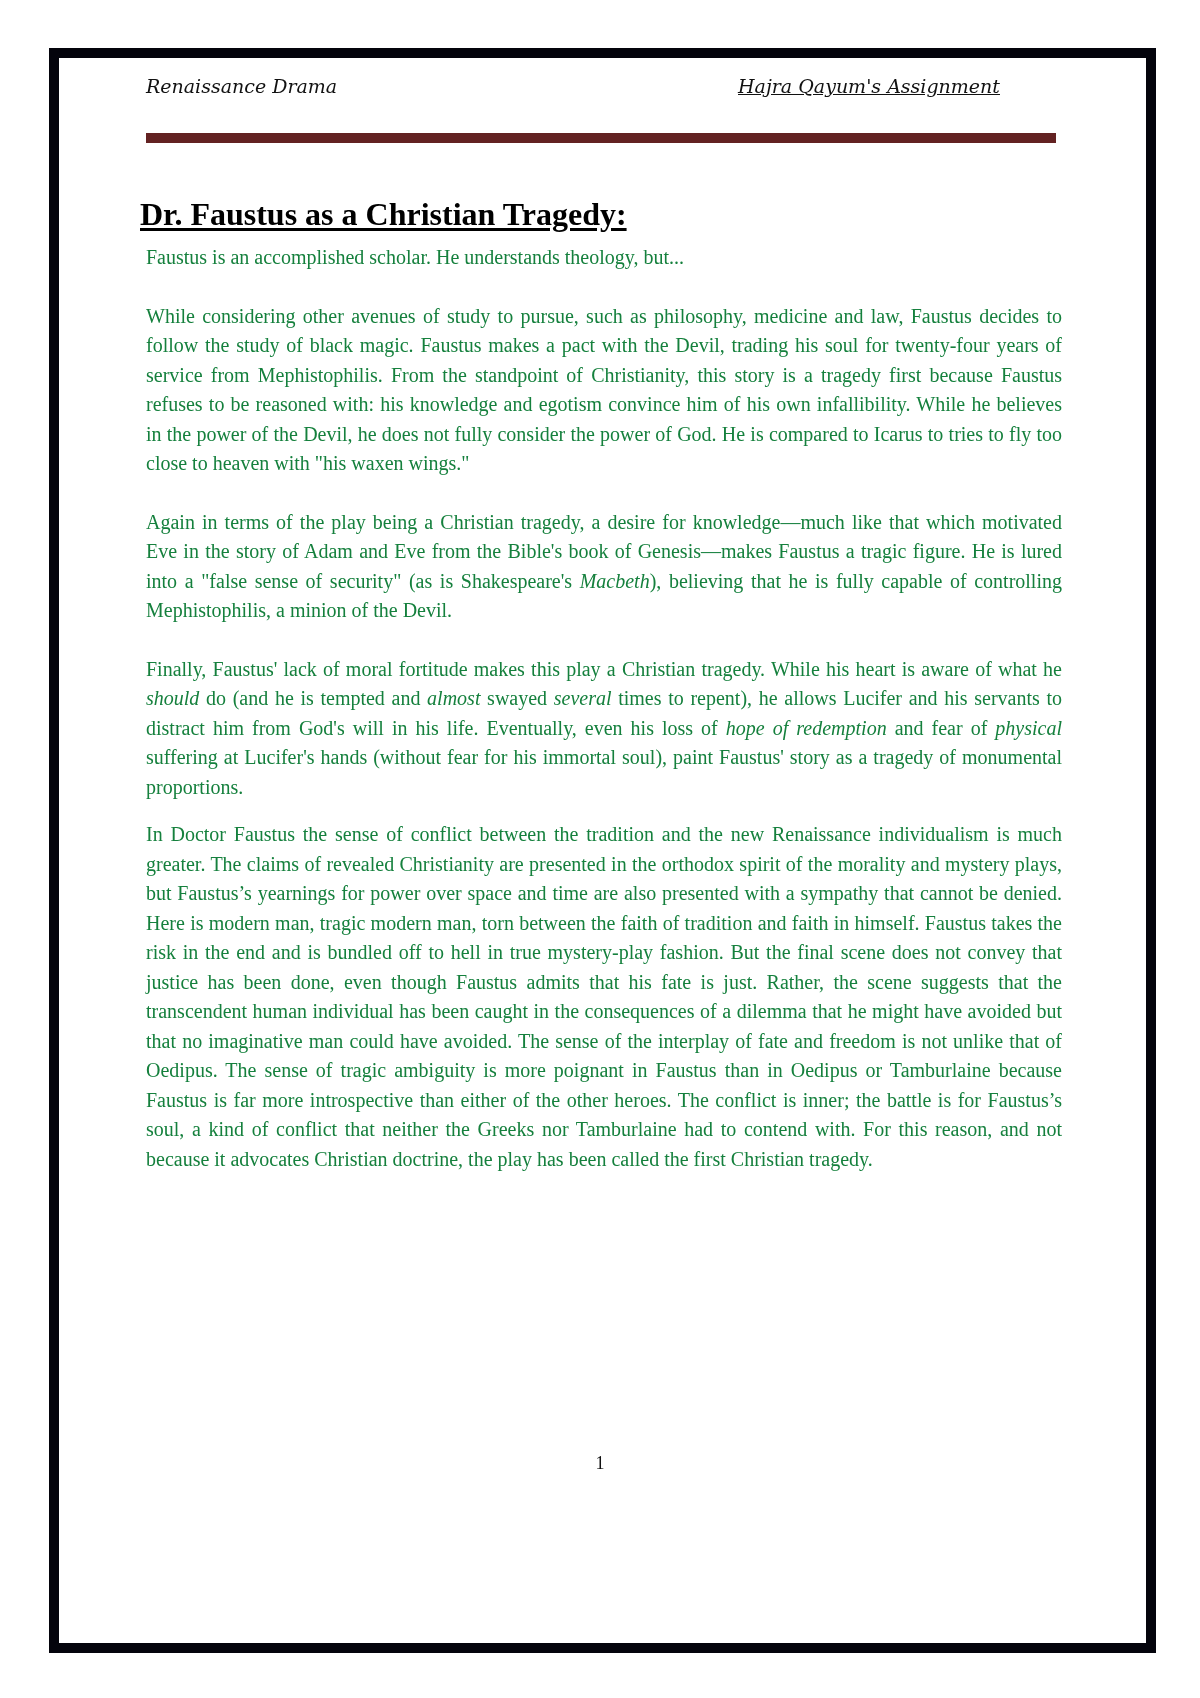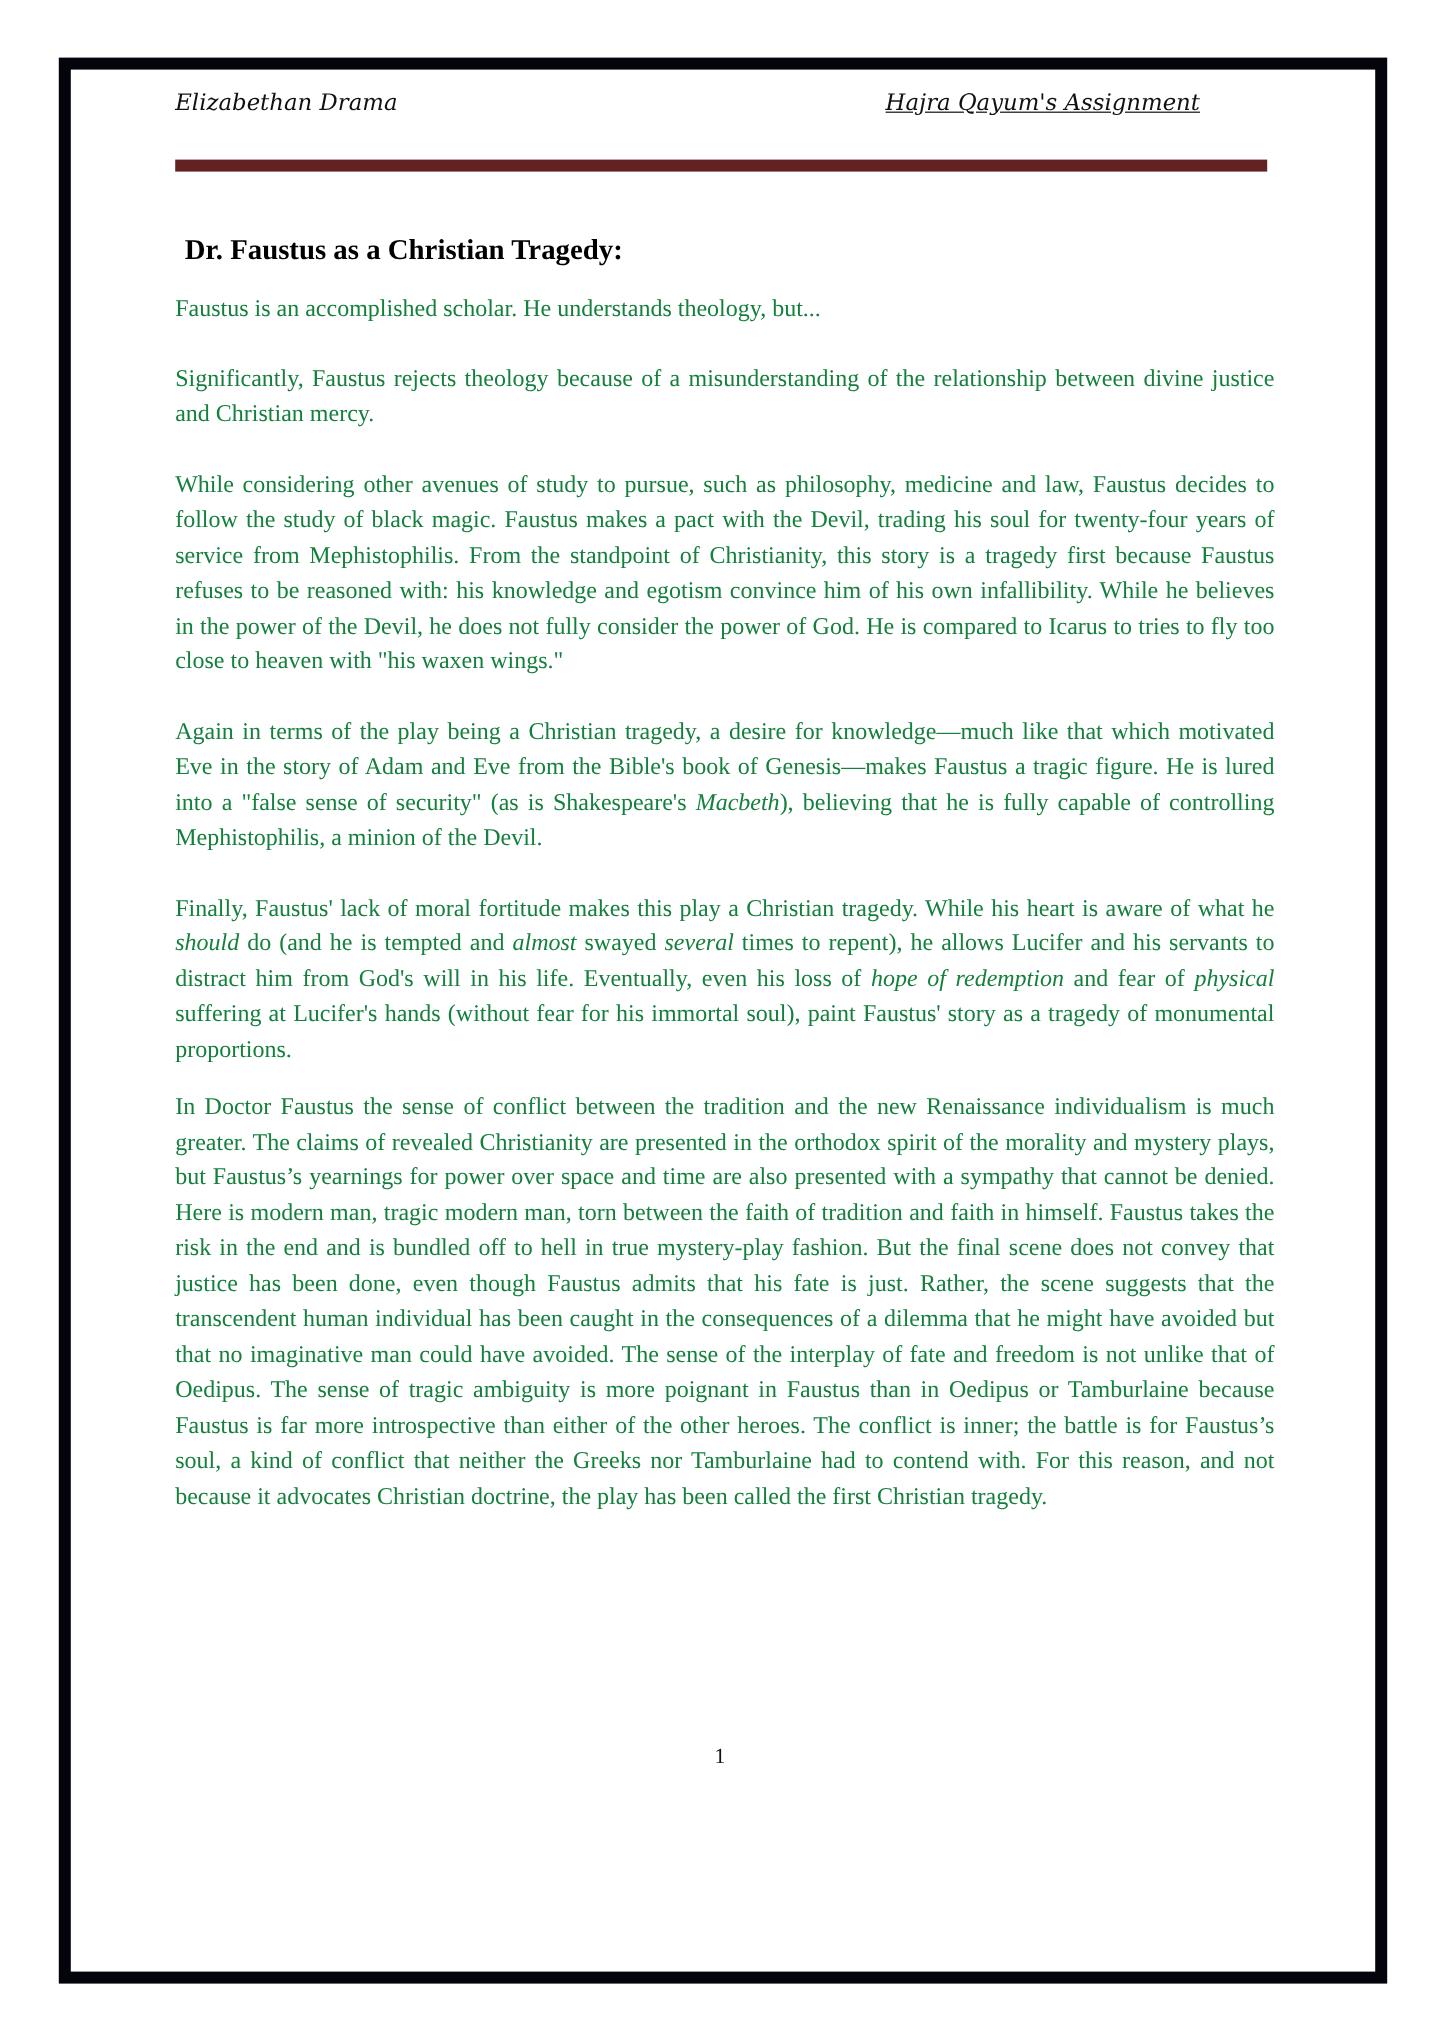--- a/index.html
+++ b/index.html
@@ -7,48 +7,47 @@
   .page-border {
     position: absolute; left: 49px; top: 48px; width: 1087px; height: 1585px;
     border: 10px solid #04040c; background: #ffffff;
   }
   .header { position: absolute; left: 146px; top: 72px; width: 916px;
     font-family: "DejaVu Serif", serif; font-style: italic; font-size: 19px; color: #111; line-height: 28px; }
   .header-left { position: absolute; left: 0; top: 0; }
   .header-right { position: absolute; left: 592px; top: 0; text-decoration: underline; }
   .header-left div { white-space: nowrap; }
   .rule { position: absolute; left: 146px; top: 133px; width: 910px; height: 10px; background: #632222; }
-  .title { position: absolute; left: 154px; top: 196px; font-family: "Liberation Serif", serif; font-weight: bold;
-    font-size: 24px; text-underline-offset: 3px; color: #000; white-space: nowrap; }
+  .title { position: absolute; left: 140px; top: 196px; font-family: "Liberation Serif", serif; font-weight: bold;
+    font-size: 32px; text-decoration: underline; text-underline-offset: 3px; color: #000; white-space: nowrap; }
   .body { position: absolute; left: 146px; top: 243px; width: 916px; font-family: "Liberation Serif", serif;
     font-size: 20px; line-height: 29.5px; color: #15803d; text-align: justify; }
   .body p { margin: 0 0 29px 0; }
   .body p.tight { margin-top: -11px; }
   .body em { font-style: italic; }
   .page-number { position: absolute; left: 0; width: 1200px; top: 1453px; text-align: center;
     font-family: "Liberation Serif", serif; font-size: 18px; color: #111; }
 </style>
 </head>
 <body>
 
 <div class="page-border"></div>
 
 <div class="header">
   <div class="header-left">
-    <div>Elizabethan Drama</div>
+    <div>Renaissance Drama</div>
   </div>
   <div class="header-right">Hajra Qayum's  Assignment</div>
 </div>
 
 <div class="rule"></div>
 
 <div class="title">Dr. Faustus as a Christian Tragedy:</div>
 
 <div class="body">
   <p>Faustus is an accomplished scholar. He understands theology, but...</p>
-  <p>Significantly, Faustus rejects theology because of a misunderstanding of the relationship between divine justice and Christian mercy.</p>
   <p>While considering other avenues of study to pursue, such as philosophy, medicine and law, Faustus decides to follow the study of black magic. Faustus makes a pact with the Devil, trading his soul for twenty-four years of service from Mephistophilis. From the standpoint of Christianity, this story is a tragedy first because Faustus refuses to be reasoned with: his knowledge and egotism convince him of his own infallibility. While he believes in the power of the Devil, he does not fully consider the power of God. He is compared to Icarus to tries to fly too close to heaven with "his waxen wings."</p>
   <p><span>Again in terms of the play being a Christian tragedy, a desire for knowledge—much like that which motivated Eve in the story of Adam and Eve from the Bible's book of Genesis—makes Faustus a tragic figure. He is lured into a "false sense of security" (as is Shakespeare's </span><em>Macbeth</em><span>), believing that he is fully capable of controlling Mephistophilis, a minion of the Devil.</span></p>
   <p><span>Finally, Faustus' lack of moral fortitude makes this play a Christian tragedy. While his heart is aware of what he </span><em>should</em><span> do (and he is tempted and </span><em>almost</em><span> swayed </span><em>several</em><span> times to repent), he allows Lucifer and his servants to distract him from God's will in his life. Eventually, even his loss of </span><em>hope of redemption</em><span> and fear of </span><em>physical</em><span> suffering at Lucifer's hands (without fear for his immortal soul), paint Faustus' story as a tragedy of monumental proportions.</span></p>
   <p class="tight">In Doctor Faustus the sense of conflict between the tradition and the new Renaissance individualism is much greater. The claims of revealed Christianity are presented in the orthodox spirit of the morality and mystery plays, but Faustus’s yearnings for power over space and time are also presented with a sympathy that cannot be denied. Here is modern man, tragic modern man, torn between the faith of tradition and faith in himself. Faustus takes the risk in the end and is bundled off to hell in true mystery-play fashion. But the final scene does not convey that justice has been done, even though Faustus admits that his fate is just. Rather, the scene suggests that the transcendent human individual has been caught in the consequences of a dilemma that he might have avoided but that no imaginative man could have avoided. The sense of the interplay of fate and freedom is not unlike that of Oedipus. The sense of tragic ambiguity is more poignant in Faustus than in Oedipus or Tamburlaine because Faustus is far more introspective than either of the other heroes. The conflict is inner; the battle is for Faustus’s soul, a kind of conflict that neither the Greeks nor Tamburlaine had to contend with. For this reason, and not because it advocates Christian doctrine, the play has been called the first Christian tragedy.</p>
 </div>
 
 <div class="page-number">1</div>
 
 </body></html>

